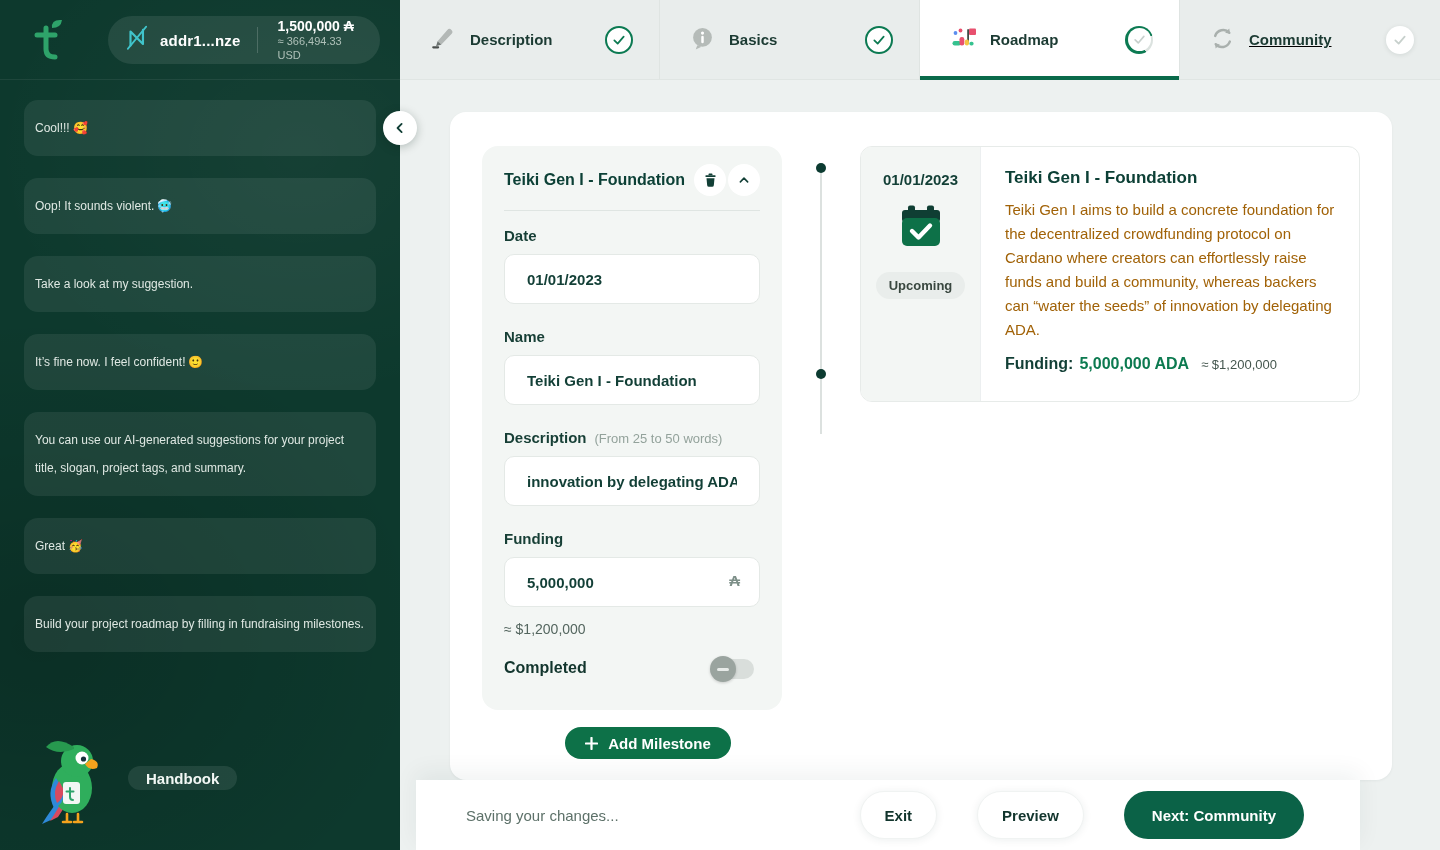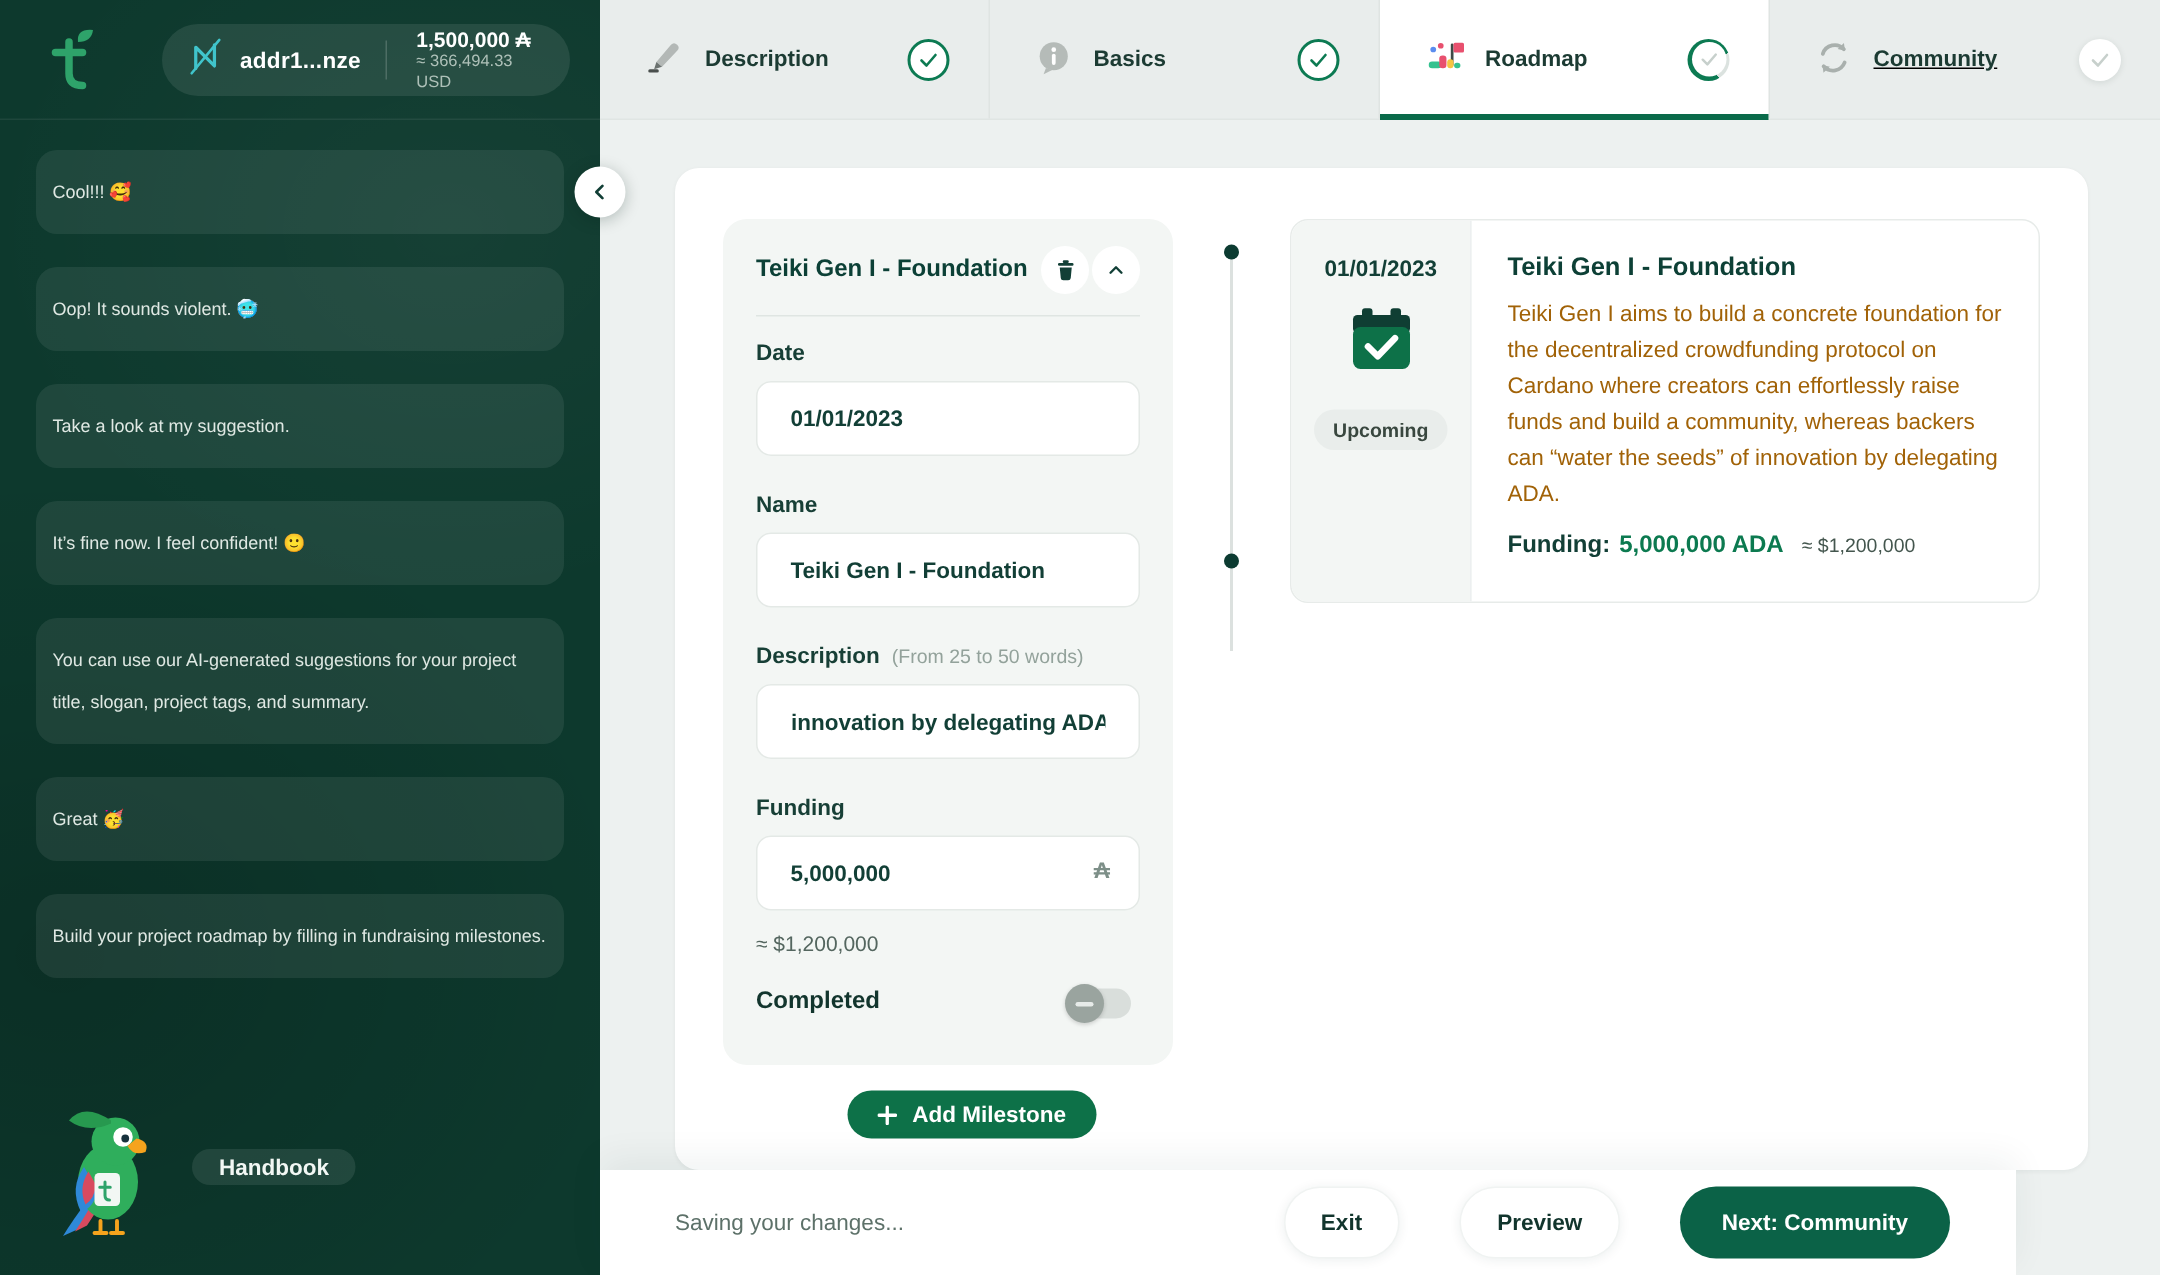--- a/index.html
+++ b/index.html
@@ -99,22 +99,22 @@
     font-size:13px; font-weight:700; color:#39473f; }
   .pv-right { flex:1; padding:21px 24px 0; }
   .pv-title { font-size:17px; font-weight:700; color:#0d4036; }
   .pv-desc { margin-top:10px; font-size:15px; line-height:24px; color:#a16207; }
   .pv-fund { margin-top:13px; display:flex; align-items:baseline; gap:6px; }
   .pv-fund-label { font-size:16px; font-weight:700; color:#123f36; }
   .pv-fund-value { font-size:16px; font-weight:700; color:#0c7a50; }
   .pv-fund-usd { margin-left:6px; font-size:13px; color:#44564e; }
 
   
-  .footer { position:absolute; left:400px; bottom:0; width:944px; height:70px; background:#fff;
-    box-shadow:0 -8px 22px rgba(13,57,45,.06); display:flex; align-items:center; padding:0 44px 0 50px; z-index:4; }
+  .footer { position:absolute; left:416px; bottom:0; width:944px; height:70px; background:#fff;
+    box-shadow:0 -8px 22px rgba(13,57,45,.06); display:flex; align-items:center; padding:0 56px 0 50px; z-index:4; }
   .saving { font-size:15px; color:#5d7169; }
   .footer-btns { margin-left:auto; display:flex; gap:40px; align-items:center; }
   .btn-ghost { height:48px; padding:0 24px; border-radius:24px; background:#fff;
     border:1px solid #f0f3f2; box-shadow:0 1px 8px rgba(13,57,45,.08);
     font-size:15px; font-weight:700; color:#12352d; }
   .btn-primary { height:48px; padding:0 28px; border-radius:24px; background:#0b6247; border:none;
     color:#fff; font-size:15px; font-weight:700; }
 </style>
 </head>
 <body>

